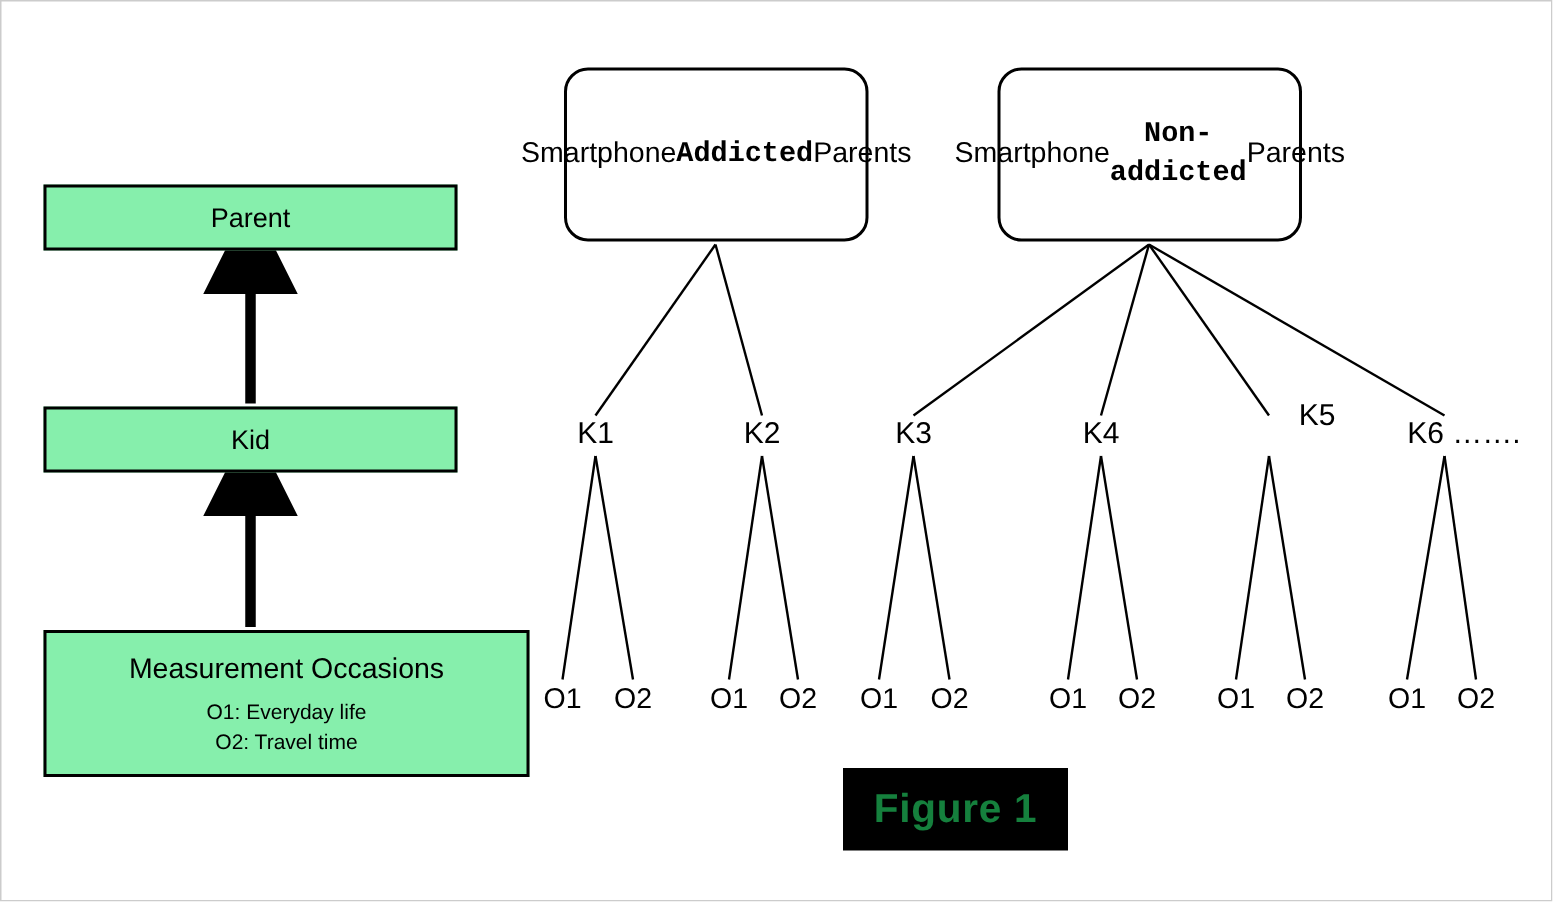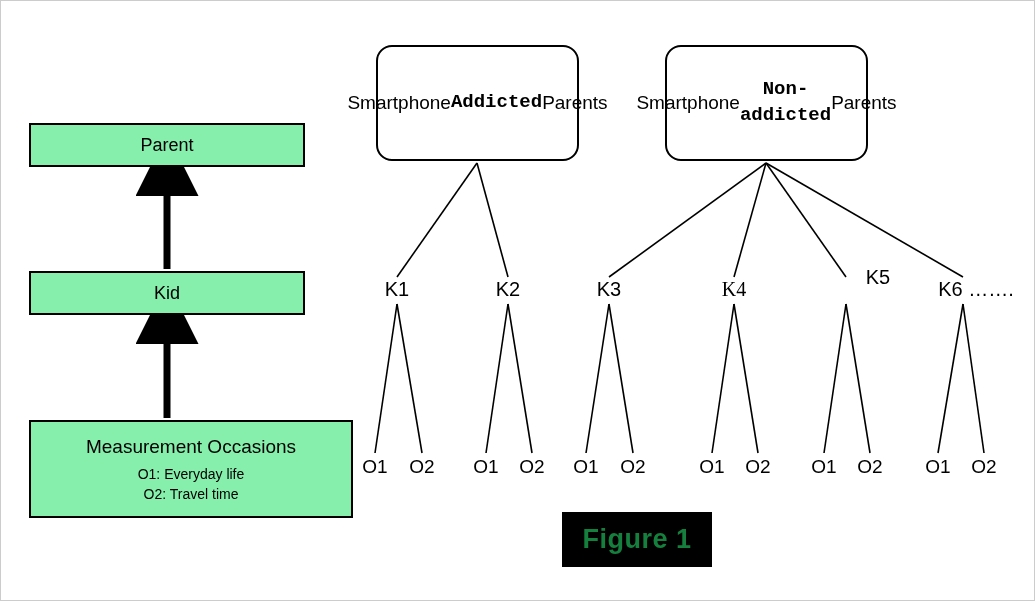--- a/index.html
+++ b/index.html
@@ -191,21 +191,21 @@
 
   <div class="rbox rbox-nonaddicted">
     <span>Smartphone</span>
     <span class="strong">Non-addicted</span>
     <span>Parents</span>
   </div>
 
   <div class="node-label" style="left:396px; top:277px;">K1</div>
   <div class="node-label" style="left:507px; top:277px;">K2</div>
   <div class="node-label" style="left:608px; top:277px;">K3</div>
-  <div class="node-label" style="left:733px; top:277px;font-family:Liberation Serif, serif;">K4</div>
+  <div class="node-label" style="left:733px; top:277px;">K4</div>
   <div class="node-label" style="left:845px; top:265px;margin-left:32px;">K5</div>
   <div class="node-label" style="left:975px; top:277px;">K6 …….</div>
 
   <div class="occ-label" style="left:374px; top:455px;">O1</div>
   <div class="occ-label" style="left:421px; top:455px;">O2</div>
 
   <div class="occ-label" style="left:485px; top:455px;">O1</div>
   <div class="occ-label" style="left:531px; top:455px;">O2</div>
 
   <div class="occ-label" style="left:585px; top:455px;">O1</div>

